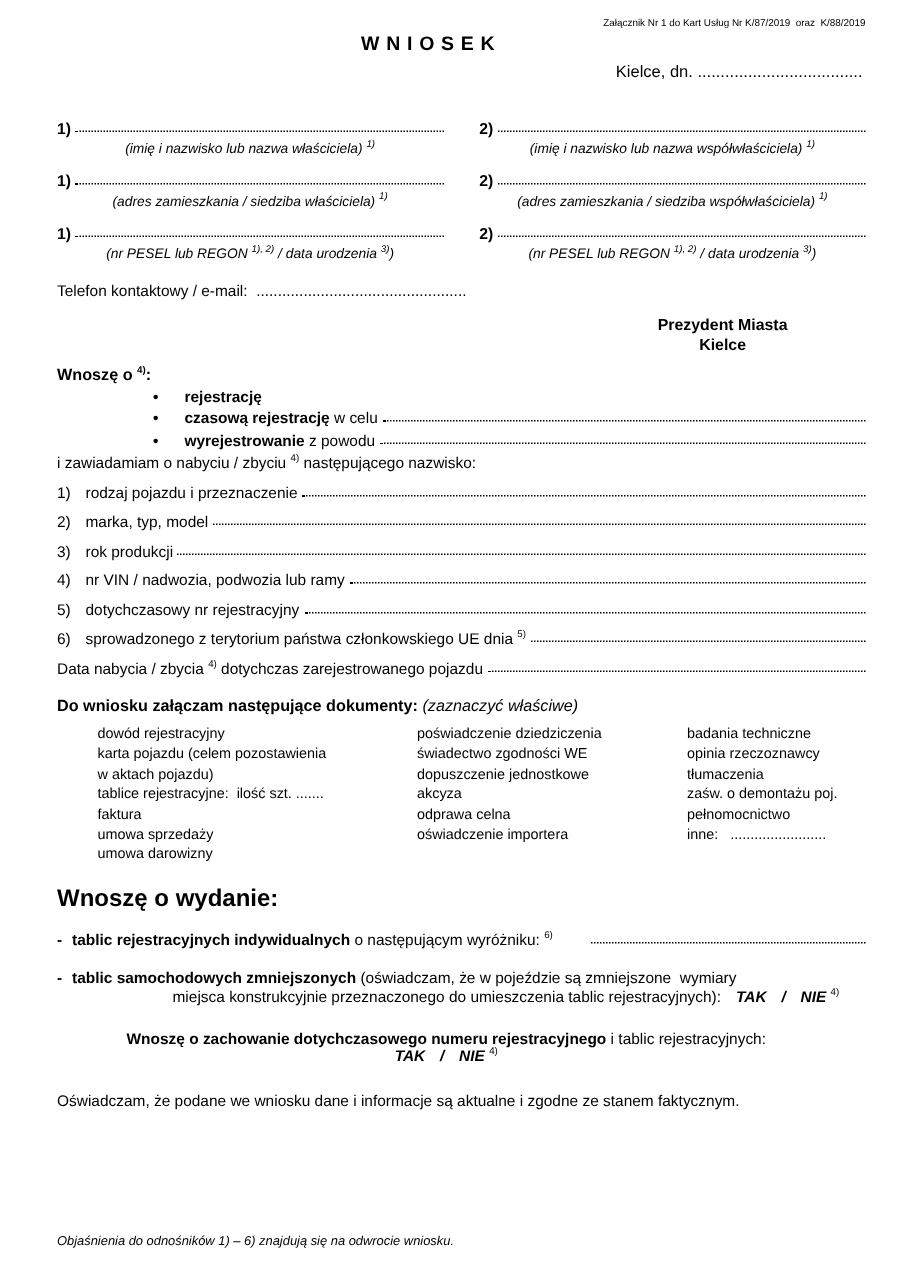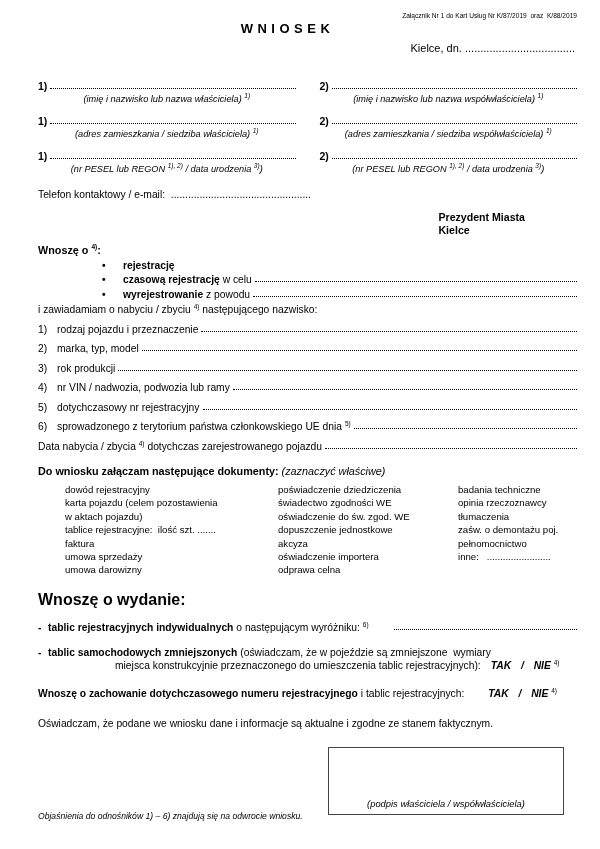--- a/index.html
+++ b/index.html
@@ -24,21 +24,21 @@
 
   
   .owner-block { margin-top:20px; }
   .owner-grid { display:flex; gap:24px; margin-bottom:11px; }
   .field { flex:1 1 0; }
   .field .num { font-weight:bold; font-size:10.5px; }
   .caption { text-align:center; font-style:italic; font-size:9.2px; margin-top:2px; }
 
   .contact-line { margin-top:15px; }
 
-  .recipient { width:max-content; margin:11px 52px 0 auto; font-weight:bold; font-size:10.6px; line-height:13px; }
+  .recipient { width:max-content; margin:11px 52px 0 auto; text-align:center; font-weight:bold; font-size:10.6px; line-height:13px; }
 
   .request-heading { margin-top:7px; font-weight:bold; font-size:10.8px; }
   .bullets { margin-top:3px; }
   .bullet { display:flex; align-items:baseline; padding-left:64px; margin-top:3.5px; }
   .bullet .disc { width:21px; flex:0 0 21px; font-weight:bold; }
   .closing-line { margin-top:4px; }
 
   .vehicle-list { margin-top:9px; }
   .vrow { display:flex; align-items:baseline; height:19.5px; }
   .vnum { flex:0 0 19px; }
@@ -50,21 +50,21 @@
   .issue-heading { margin-top:14px; font-weight:bold; font-size:16px; }
   .issue1 { display:flex; align-items:baseline; margin-top:13px; }
   .issue1 .fill { margin-left:22px; }
   .dash { flex:0 0 10px; font-weight:bold; }
   .issue2 { margin-top:14px; }
   .issue2-l1 { display:flex; align-items:baseline; }
   .issue2-l2 { padding-left:77px; margin-top:2px; }
   .answer { font-weight:bold; word-spacing:7px;font-style:italic; }
   .issue2-l2 .answer { margin-left:10px; }
 
-  .retention { display:flex; align-items:center; justify-content:space-between; margin-top:17px; padding-right:20px; }
+  .retention { display:flex; align-items:center; justify-content:space-between; margin-top:17px; padding-right:20px;flex-direction:column; }
 
   .declaration { margin-top:19px; }
 
   .footer { position:relative; height:110px; margin-top:8px; }
   .signature-box { position:absolute; top:10px; right:13px; width:236px; height:68px; border:1.3px solid #444; }
   .signature-caption { position:absolute; left:0; right:0; bottom:5px; text-align:center; font-style:italic; font-size:9.4px; }
   .footnote { position:absolute; left:0; bottom:26px; font-style:italic; font-size:8.6px; }
 </style>
 </head>
 <body>
@@ -200,25 +200,24 @@
       <div class="ws">karta pojazdu (celem pozostawienia</div>
       <div class="ws">w aktach pojazdu)</div>
       <div class="ws">tablice rejestracyjne:  ilość szt. .......</div>
       <div class="ws">faktura</div>
       <div class="ws">umowa sprzedaży</div>
       <div class="ws">umowa darowizny</div>
     </div>
     <div class="doccol2">
       <div class="ws">poświadczenie dziedziczenia</div>
       <div class="ws">świadectwo zgodności WE</div>
-      <div class="ws">oświadczenie do św. zgod. WE</div>
       <div class="ws">dopuszczenie jednostkowe</div>
       <div class="ws">akcyza</div>
+      <div class="ws">odprawa celna</div>
       <div class="ws">oświadczenie importera</div>
-      <div class="ws">odprawa celna</div>
     </div>
     <div class="doccol3">
       <div class="ws">badania techniczne</div>
       <div class="ws">opinia rzeczoznawcy</div>
       <div class="ws">tłumaczenia</div>
       <div class="ws">zaśw. o demontażu poj.</div>
       <div class="ws">pełnomocnictwo</div>
       <div class="ws">inne:   ........................</div>
     </div>
   </div>
@@ -240,19 +239,16 @@
   </div>
 
   <div class="retention">
     <span><b>Wnoszę o zachowanie dotychczasowego numeru rejestracyjnego</b> <span>i tablic rejestracyjnych:</span></span>
     <span><span class="answer">TAK / NIE</span> <sup>4)</sup></span>
   </div>
 
   <div class="declaration">Oświadczam, że podane we wniosku dane i informacje są aktualne i zgodne ze stanem faktycznym.</div>
 
   <div class="footer">
-    <div class="signature-box">
-      <div class="signature-caption">(podpis właściciela / współwłaściciela)</div>
-    </div>
     <div class="footnote">Objaśnienia do odnośników 1) – 6) znajdują się na odwrocie wniosku.</div>
   </div>
 
 </div>
 
 </body></html>

